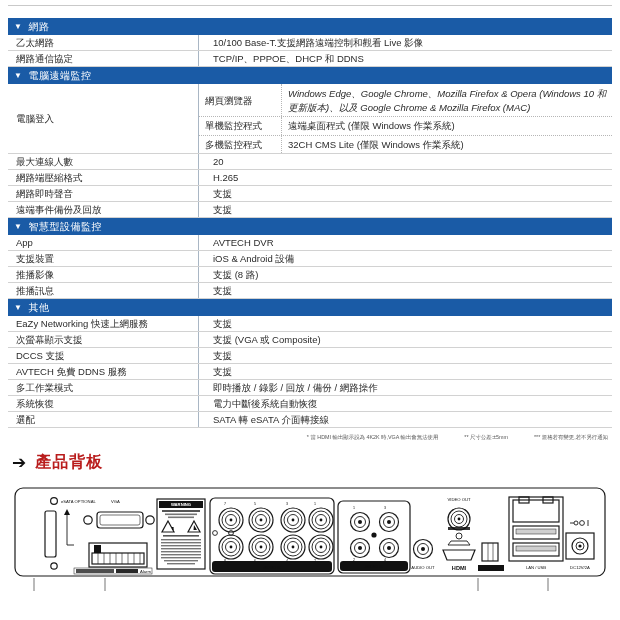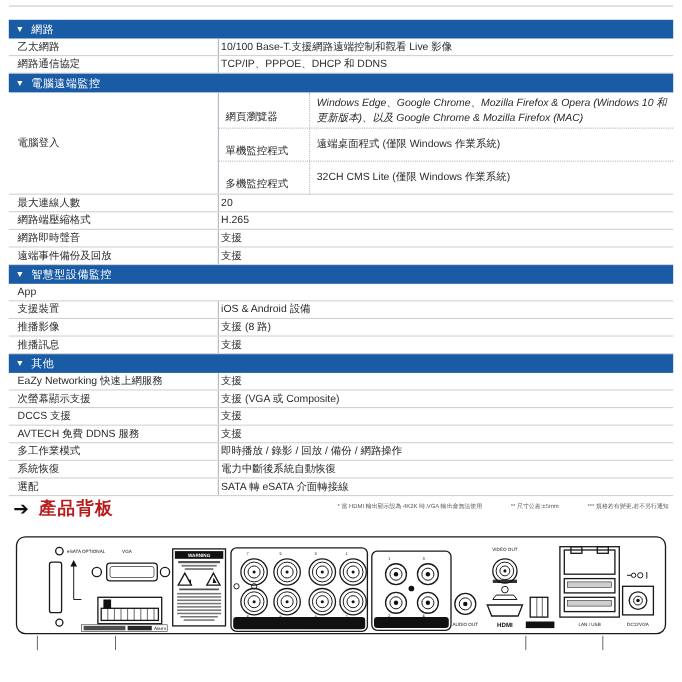--- a/index.html
+++ b/index.html
@@ -76,21 +76,21 @@
 
   .row .label {
     width: 190px;
     padding: 1px 0 1px 8px;
     display: flex;
     align-items: center;
     line-height: 13px;
   }
   .row .value {
     flex: 1;
-    padding: 1px 4px 1px 2px;
+    padding: 1px 4px 1px 14px;
     border-left: 1px solid #a9b6c4;
     display: flex;
     align-items: center;
     line-height: 13px;
   }
 
   
   .row.nested { align-items: stretch; }
   .row.nested .label {
     align-items: center;
@@ -102,21 +102,21 @@
     flex-direction: column;
   }
   .subrow {
     display: flex;
     border-bottom: 1px dotted #b6b6b6;
     min-height: 14px;
   }
   .subrow:last-child { border-bottom: none; text-align: right; }
   .subrow .subkey {
     width: 82px;
-    padding: 14px 2px 2px 6px;
+    padding: 2px 2px 2px 6px;
     display: flex;
     align-items: center;
     line-height: 13px;
     font-size: 9.5px;
   }
   .subrow .subval {
     flex: 1;
     padding: 2px 3px 2px 6px;
     border-left: 1px dotted #b6b6b6;
     line-height: 13.5px;
@@ -229,20 +229,21 @@
       <div class="label">遠端事件備份及回放</div>
       <div class="value">支援</div>
     </div>
 
     <div class="sec-header">
       <span class="tri">▼</span>
       <span class="sec-title">智慧型設備監控</span>
     </div>
     <div class="row">
       <div class="label">App</div>
+      <div class="value">AVTECH DVR</div>
     </div>
     <div class="row">
       <div class="label">支援裝置</div>
       <div class="value">iOS &amp; Android 設備</div>
     </div>
     <div class="row">
       <div class="label">推播影像</div>
       <div class="value">支援 (8 路)</div>
     </div>
     <div class="row">

